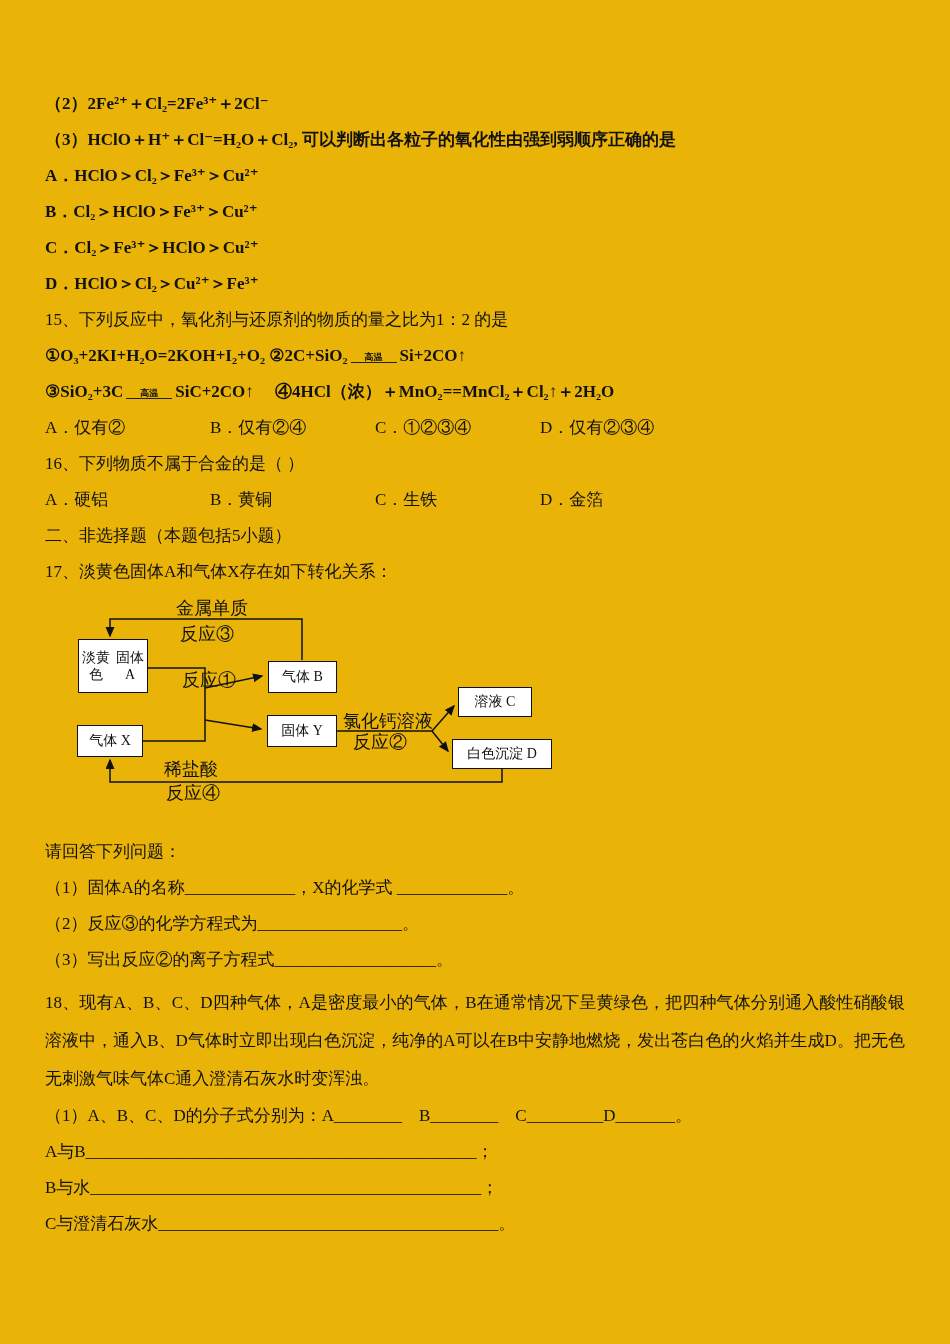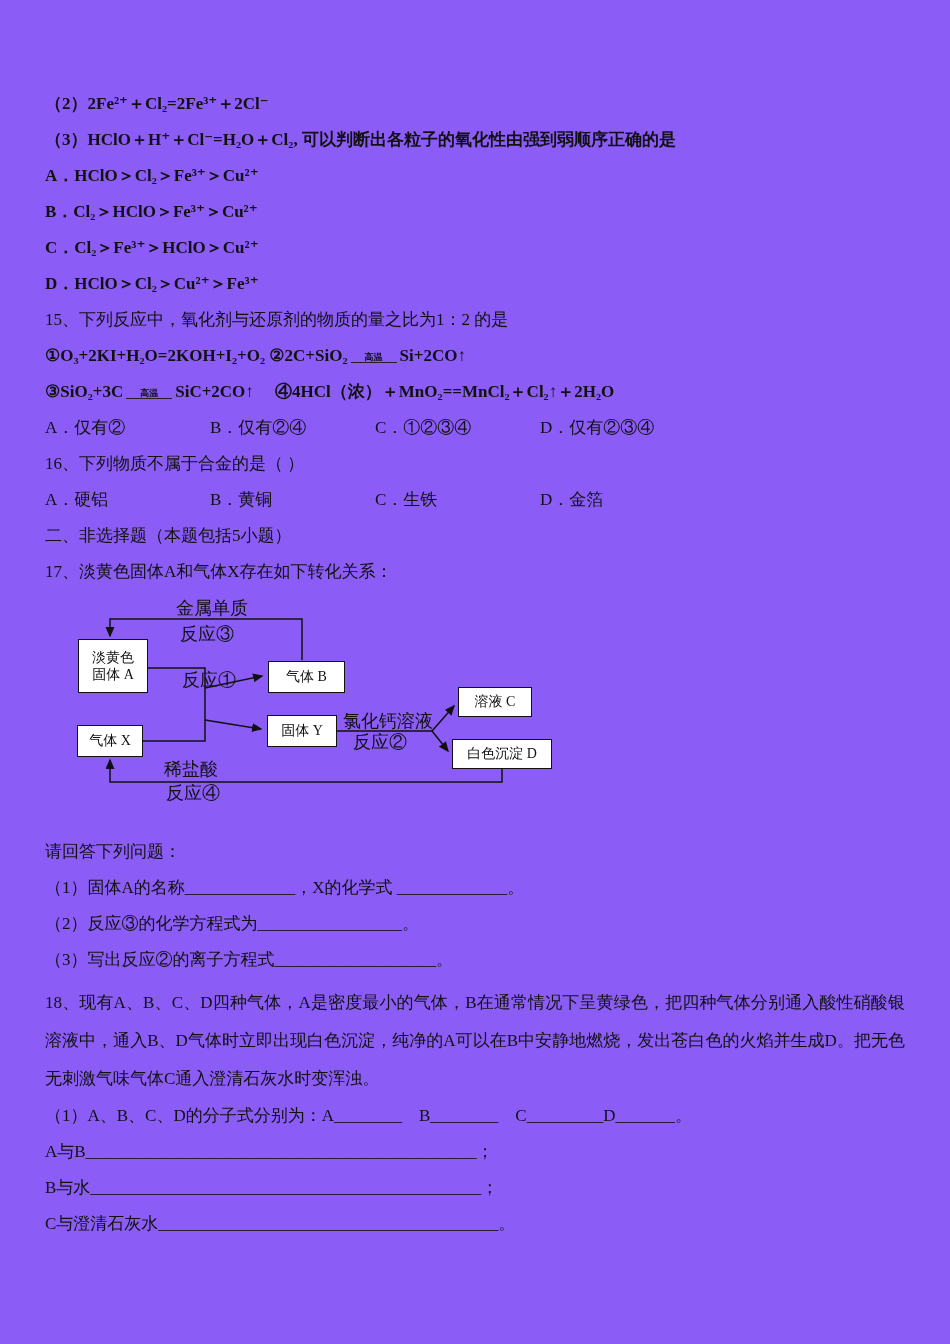--- a/index.html
+++ b/index.html
@@ -1,20 +1,20 @@
 <!DOCTYPE html>
 <html><head>
 <meta charset="utf-8">
 <style>
   html,body { margin:0; padding:0; background:#888; }
   .page {
     position:relative;
     width:950px; height:1344px;
     margin:0 auto;
-    background:#8b5cf6;
+    background:#eab308;
     box-sizing:border-box;
     padding:92px 45px 30px 45px;
     font-family:"Liberation Serif","DejaVu Serif",serif;
     font-size:17px;
     color:#111;
     overflow:hidden;
   }
   .line { line-height:23px; margin-bottom:13px; white-space:nowrap; }
   .b { font-weight:bold; }
   .opt-row { display:flex; }
@@ -23,21 +23,21 @@
 
   
   .cond { display:inline-block; width:46px; border-bottom:1.5px solid #222;
           text-align:center; position:relative; height:16px; vertical-align:-2px; margin:0 3px; }
   .cond-t { position:absolute; left:0; right:0; bottom:0; font-size:9px; line-height:10px; }
 
   
   .diagram { position:relative; width:520px; height:212px; margin:8px 0 32px 15px; }
   .dsvg { position:absolute; left:0; top:0; }
   .dbox { position:absolute; border:1.8px solid #111; background:#fff; box-sizing:border-box;
-          display:flex; flex-direction:column; align-items:center; justify-content:center;
+          display:flex; flex-direction:row; align-items:center; justify-content:center;
           font-size:14px; line-height:1.25; text-align:center; }
   .dlab { position:absolute; font-size:18px; line-height:16px; white-space:nowrap; }
 
   .para { line-height:38px; text-align:justify; margin-bottom:6px; }
   .blank-line { line-height:23px; margin-bottom:13px; white-space:nowrap; }
 </style>
 </head>
 <body>
 
 <div class="page">
@@ -95,21 +95,21 @@
       <polyline points="442,173 442,186 50,186 50,164" fill="none" stroke="#111" stroke-width="1.5" marker-end="url(#arr)"></polyline>
     </svg>
 
     <div class="dbox" style="left:18px; top:43px; width:70px; height:54px;">
       <span>淡黄色</span>
       <span>固体 A</span>
     </div>
     <div class="dbox" style="left:17px; top:129px; width:66px; height:32px;">
       <span>气体 X</span>
     </div>
-    <div class="dbox" style="left:208px; top:65px; width:77px; height:32px;">
+    <div class="dbox" style="left:208px; top:65px; width:69px; height:32px;">
       <span>气体 B</span>
     </div>
     <div class="dbox" style="left:207px; top:119px; width:70px; height:32px;">
       <span>固体 Y</span>
     </div>
     <div class="dbox" style="left:398px; top:91px; width:74px; height:30px;">
       <span>溶液 C</span>
     </div>
     <div class="dbox" style="left:392px; top:143px; width:100px; height:30px;">
       <span>白色沉淀 D</span>

